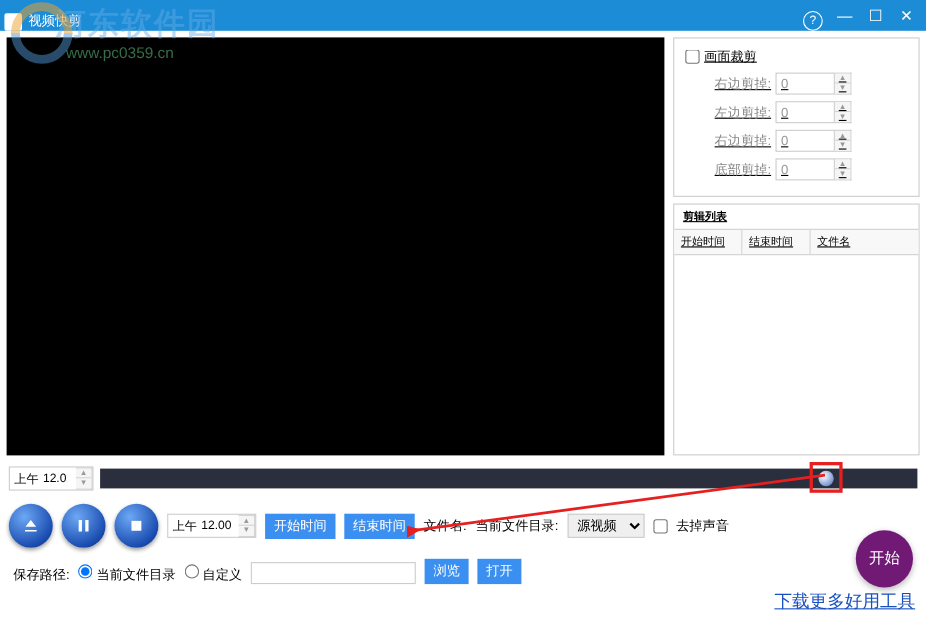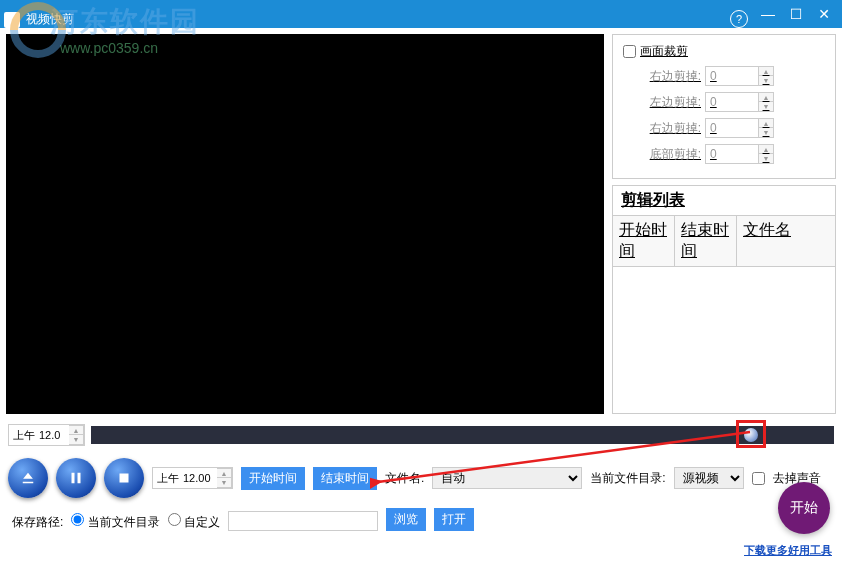--- a/index.html
+++ b/index.html
@@ -25,21 +25,21 @@
     .crop-panel { border: 1px solid #ccc; padding: 8px 10px; font-size: 12px; }
     .crop-row { display: flex; align-items: center; margin-bottom: 6px; gap: 4px; }
     .crop-row label { color: #888; width: 58px; text-align: right; }
     .crop-row .spinner { display: flex; align-items: center; }
     .crop-row input[type="text"] { width: 54px; height: 20px; border: 1px solid #ccc; padding: 0 4px; font-size: 12px; color: #999; }
     .spin-btns { display: flex; flex-direction: column; border: 1px solid #ccc; border-left: none; }
     .spin-btns span { width: 14px; height: 9px; font-size: 7px; display: flex; align-items: center; justify-content: center; background: #f5f5f5; color: #999; }
     .spin-btns span:first-child { border-bottom: 1px solid #ccc; }
     .chk { width: 13px; height: 13px; }
     
-    .clip-list { border: 1px solid #ccc; flex: 1; font-size: 16px; display: flex; flex-direction: column; }
+    .clip-list { border: 1px solid #ccc; flex: 1; font-size: 10px; display: flex; flex-direction: column; }
     .clip-title { padding: 4px 8px; font-weight: bold; }
     .clip-header { display: flex; border-top: 1px solid #ccc; border-bottom: 1px solid #ccc; }
     .clip-header div { padding: 4px 6px; border-right: 1px solid #ccc; background: #f8f8f8; }
     .clip-header div:nth-child(1) { width: 62px; }
     .clip-header div:nth-child(2) { width: 62px; }
     .clip-header div:nth-child(3) { flex: 1; border-right: none; }
     
     .timeline-row { display: flex; align-items: center; padding: 4px 8px; gap: 6px; }
     .time-input { display: flex; align-items: center; border: 1px solid #ccc; height: 22px; font-size: 11px; }
     .time-input span { padding: 0 4px; }
@@ -56,21 +56,21 @@
     .btn-blue { background: #3b8ff0; color: #fff; padding: 3px 8px; font-size: 12px; border: none; cursor: pointer; }
     .lbl { font-size: 12px; }
     .sel { border: 1px solid #ccc; height: 22px; font-size: 12px; padding: 0 4px; min-width: 150px; }
     .sel2 { border: 1px solid #ccc; height: 22px; font-size: 12px; padding: 0 4px; min-width: 70px; }
     
     .arrow-overlay { position: absolute; pointer-events: none; z-index: 50; }
     
     .bottom-row { display: flex; align-items: flex-end; padding: 2px 12px; gap: 8px; font-size: 12px; }
     .start-btn { position: absolute; right: 12px; bottom: 28px; width: 52px; height: 52px; border-radius: 50%; background: #701a75; color: #fff; display: flex; align-items: center; justify-content: center; font-size: 14px; cursor: pointer; box-shadow: 0 2px 6px rgba(0,0,0,0.3); text-align: center; }
     
-    .footer-link { position: absolute; right: 10px; bottom: 4px; font-size: 11px; color: #1850c0; text-decoration: underline; cursor: pointer; font-weight: bold; }
+    .footer-link { position: absolute; right: 10px; bottom: 4px; font-size: 16px; color: #1850c0; text-decoration: underline; cursor: pointer; }
   </style>
 </head>
 <body>
 
 <div class="titlebar">
   <div class="app-icon"></div>
   <div class="title">视频快剪</div>
   <div class="help">?</div>
   <div class="win-btn">—</div>
   <div class="win-btn">☐</div>
@@ -192,21 +192,20 @@
     <span>上午</span>
     <input style="width: 34px; border: none; font-size: 11px;" value="12.00">
     <div class="spin-btns">
         <span>▲</span>
         <span>▼</span>
       </div>
   </div>
   <button class="btn-blue">开始时间</button>
   <button class="btn-blue">结束时间</button>
   <span class="lbl">文件名:</span>
-  <select class="sel"><option>自动</option></select>
   <span class="lbl">当前文件目录:</span>
   <select class="sel2"><option>源视频</option></select>
   <input type="checkbox" class="chk" style="">
   <span class="lbl">去掉声音</span>
 </div>
 
 <div class="bottom-row">
   <span>保存路径:</span>
   <label><input type="radio" name="sp" checked="" style=""> <span>当前文件目录</span></label>
   <label><input type="radio" name="sp" style=""> <span>自定义</span></label>

